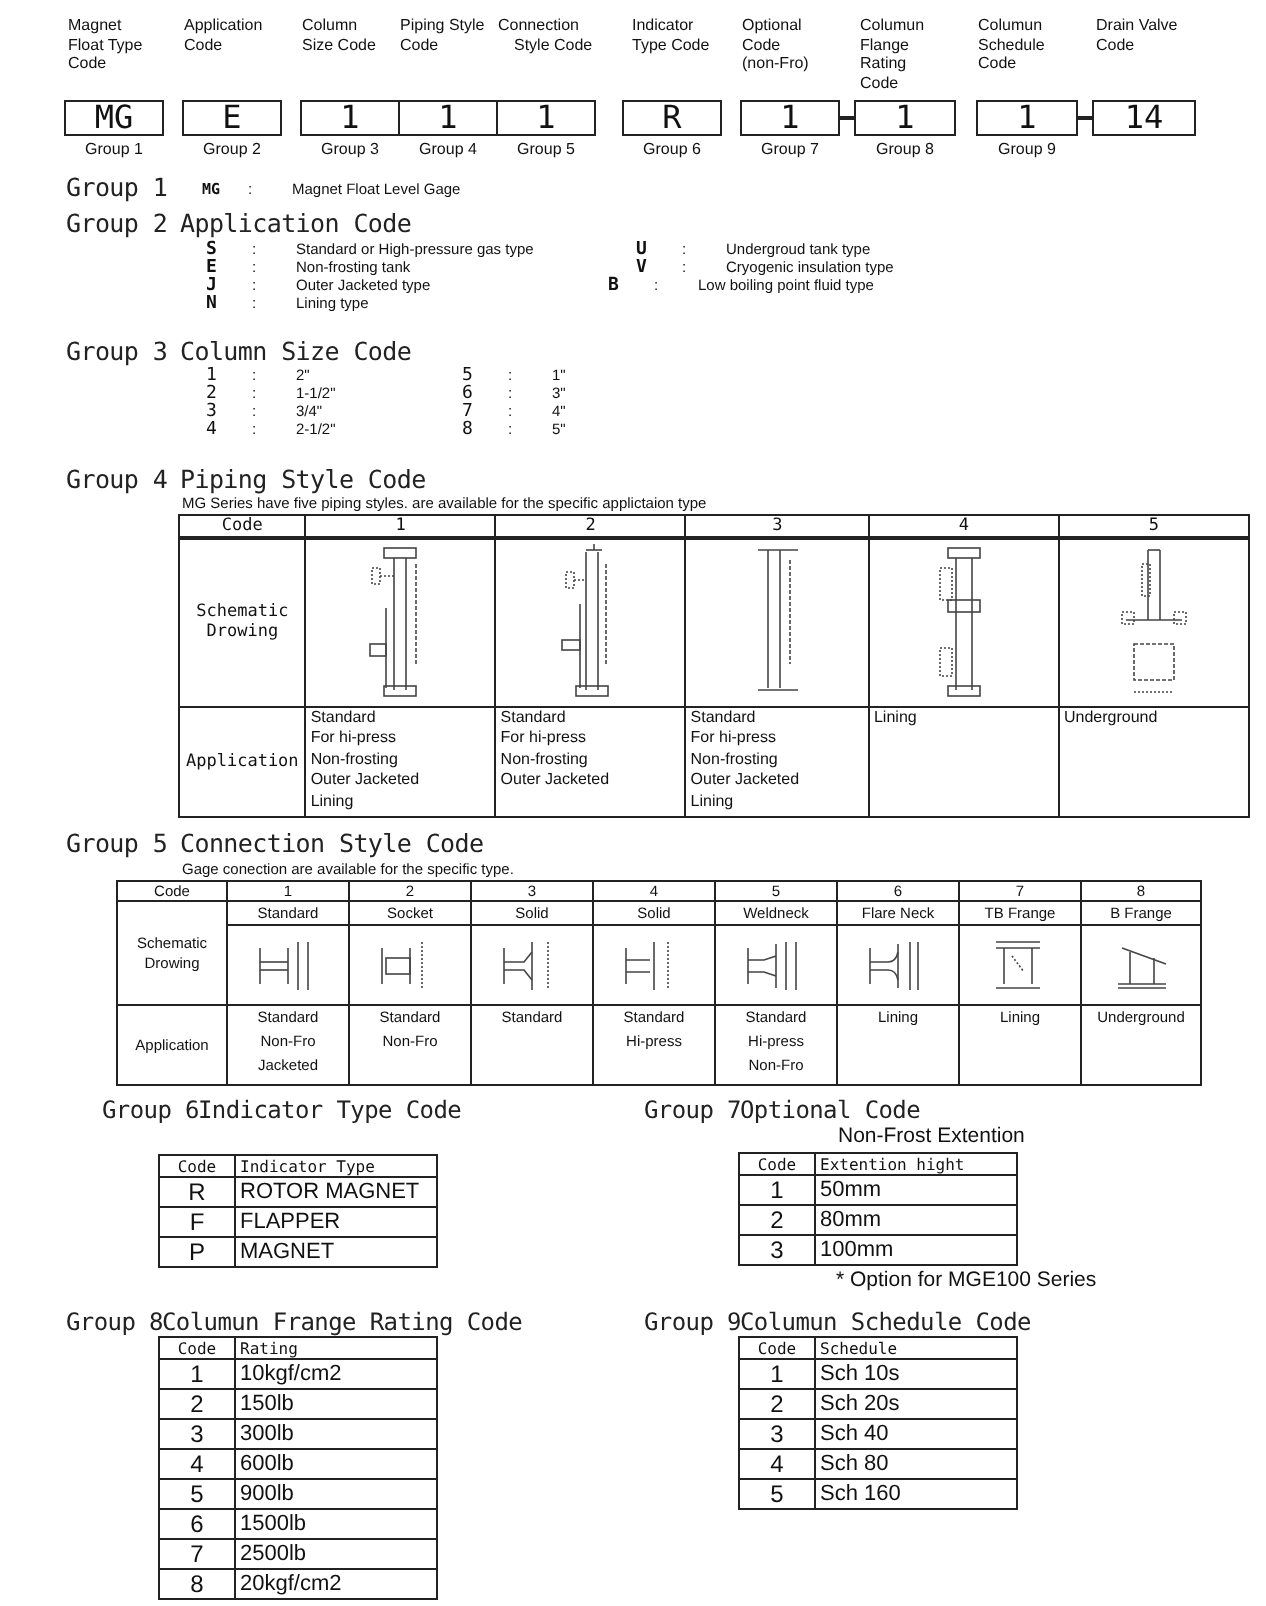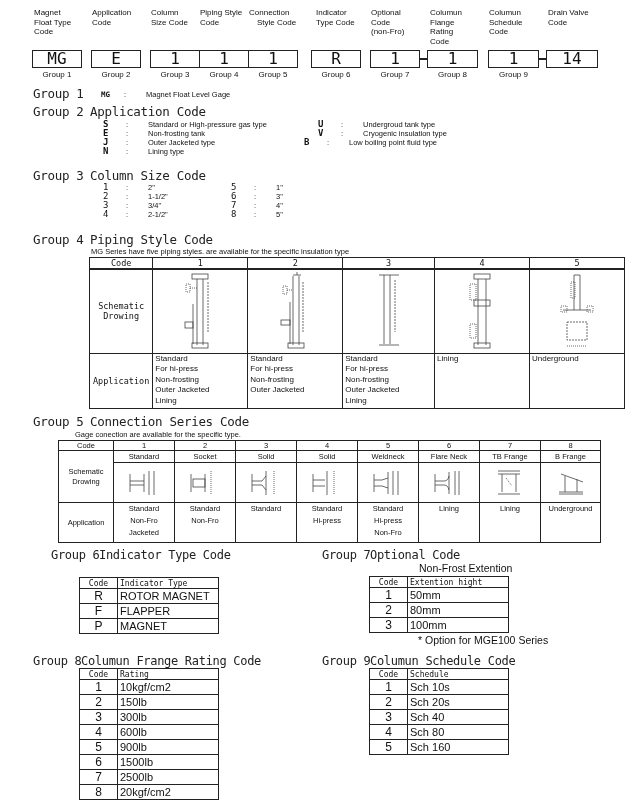--- a/index.html
+++ b/index.html
@@ -140,21 +140,21 @@
   <div class="kv-row" style="left:231px;top:183px;"><span class="k" style="font-weight:normal;">5</span><span class="c">:</span><span>1"</span></div>
   <div class="kv-row" style="left:231px;top:192px;"><span class="k" style="font-weight:normal;">6</span><span class="c">:</span><span>3"</span></div>
   <div class="kv-row" style="left:231px;top:201px;"><span class="k" style="font-weight:normal;">7</span><span class="c">:</span><span>4"</span></div>
   <div class="kv-row" style="left:231px;top:210px;"><span class="k" style="font-weight:normal;">8</span><span class="c">:</span><span>5"</span></div>
 </div>
 
 <div>
   <div class="sec-title" style="left:33px;top:232px;">
     <span class="num">Group 4</span><span>Piping Style Code</span>
   </div>
-  <div class="note" style="left:91px;top:247px;">MG Series have five piping styles. are available for the specific insulation type</div>
+  <div class="note" style="left:91px;top:247px;">MG Series have five piping styles. are available for the specific applictaion type</div>
   <table class="t4" style="left:89px;top:257px;width:536px;">
     <tbody>
         <tr>
       <th style="width:58px;">Code</th>
       <th style="width:87px;">1</th>
       <th style="width:87px;">2</th>
       <th style="width:84px;">3</th>
       <th style="width:87px;">4</th>
       <th style="width:87px;">5</th>
     </tr>
@@ -252,23 +252,23 @@
       <td class="app">
         <div>Underground</div>
       </td>
     </tr>
   </tbody>
     </table>
 </div>
 
 <div>
   <div class="sec-title" style="left:33px;top:414px;">
-    <span class="num">Group 5</span><span>Connection Series Code</span>
-  </div>
-  <div class="note" style="left:75px;top:430px;">Gage conection are available for the specific type.</div>
+    <span class="num">Group 5</span><span>Connection Style Code</span>
+  </div>
+  <div class="note" style="left:91px;top:430px;">Gage conection are available for the specific type.</div>
   <table class="t5" style="left:58px;top:440px;width:432px;table-layout:fixed;width:432px;">
     <colgroup>
       <col style="width:55px">
         <col style="width:49px">
         <col style="width:49px">
         <col style="width:49px">
         <col style="width:49px">
         <col style="width:49px">
         <col style="width:49px">
         <col style="width:49px">

